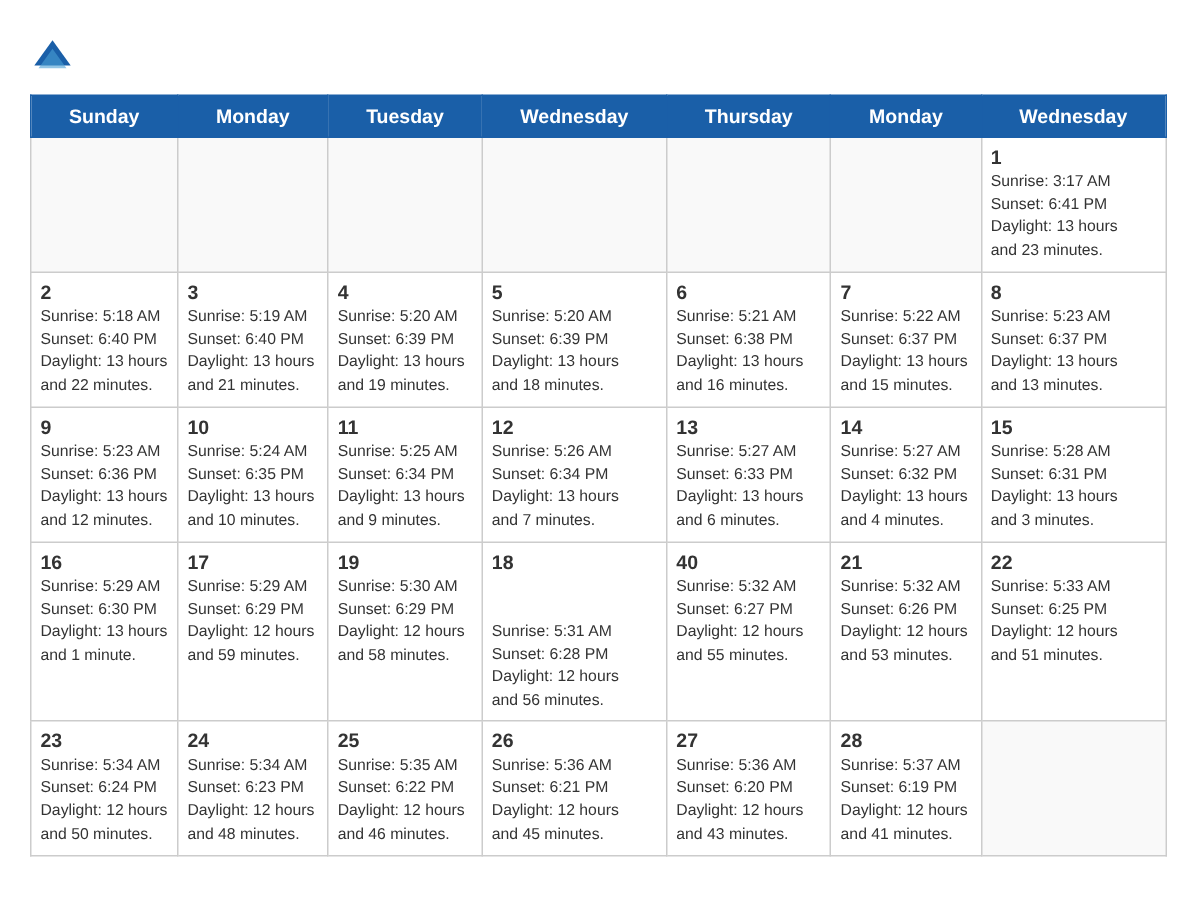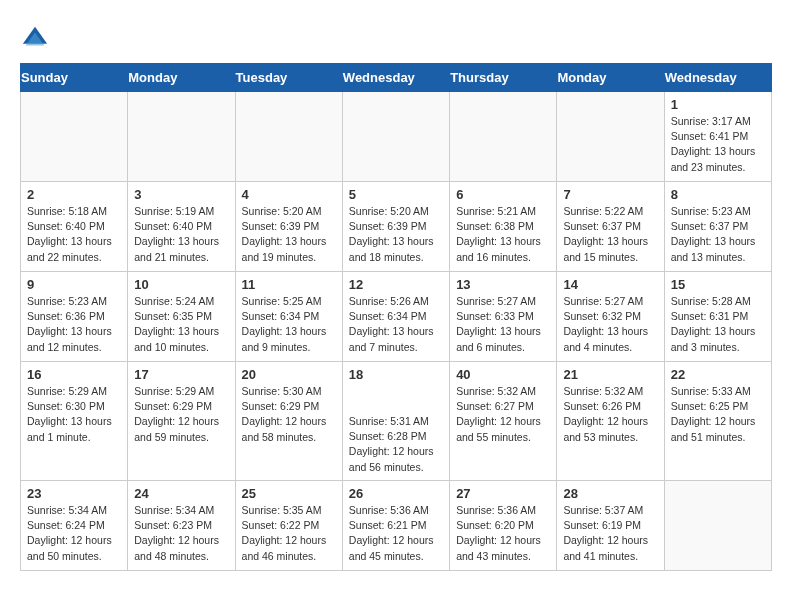--- a/index.html
+++ b/index.html
@@ -40,21 +40,21 @@
     }
     .calendar {
       width: 100%;
       border-collapse: collapse;
       border: 1px solid #ccc;
     }
     .calendar th {
       background-color: #1a5fa8;
       color: white;
       text-align: left;
-      padding: 6px 0;
+      padding: 6px 25px;
       font-size: 13px;
       font-weight: bold;
       border: 1px solid #1a5fa8;
     }
     .calendar td {
       width: calc(100% / 7);
       vertical-align: top;
       padding: 5px 6px;
       border: 1px solid #ccc;
       height: 90px;
@@ -238,21 +238,21 @@
 and 1 minute.</div>
         </td>
         <td>
           <span class="day-number">17</span>
           <div class="day-info" style="white-space: pre-line;">Sunrise: 5:29 AM
 Sunset: 6:29 PM
 Daylight: 12 hours
 and 59 minutes.</div>
         </td>
         <td>
-          <span class="day-number">20</span>
+          <span class="day-number">19</span>
           <div class="day-info" style="white-space: pre-line;">Sunrise: 5:30 AM
 Sunset: 6:29 PM
 Daylight: 12 hours
 and 58 minutes.</div>
         </td>
         <td>
           <span class="day-number">18</span>
           <div class="day-info" style="white-space: pre-line; margin-top: 32px;">Sunrise: 5:31 AM
 Sunset: 6:28 PM
 Daylight: 12 hours

